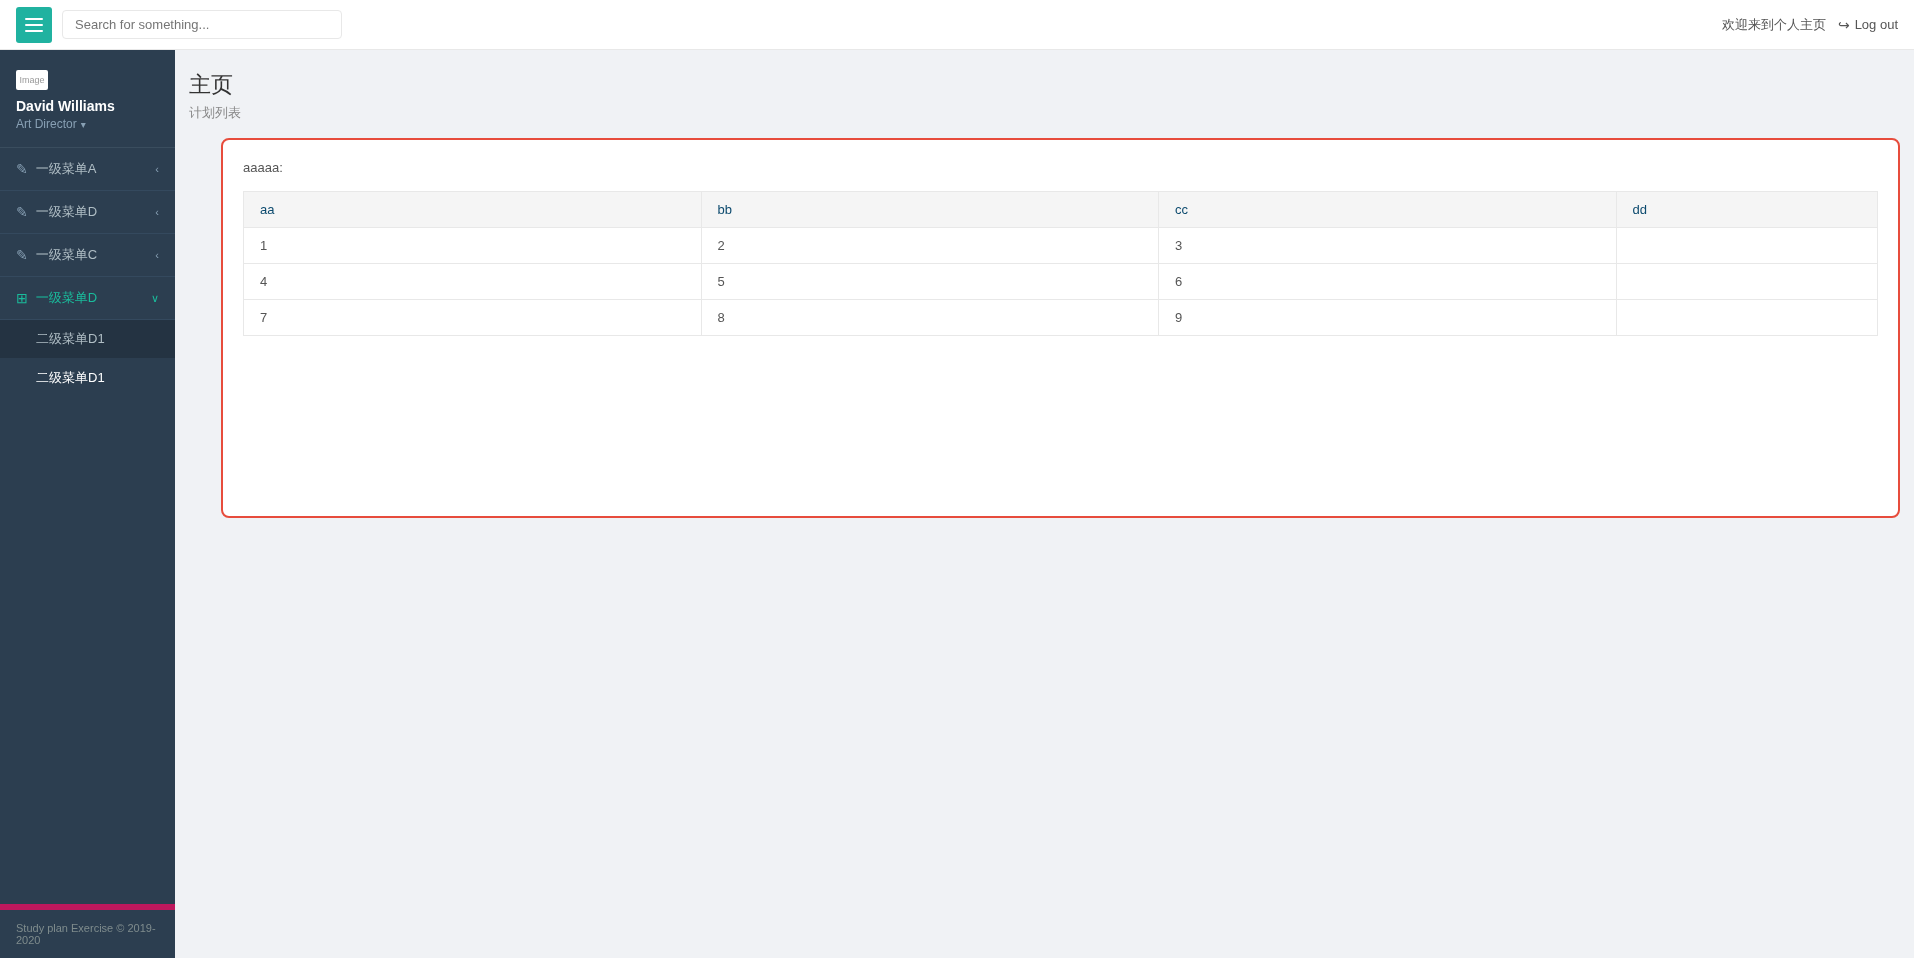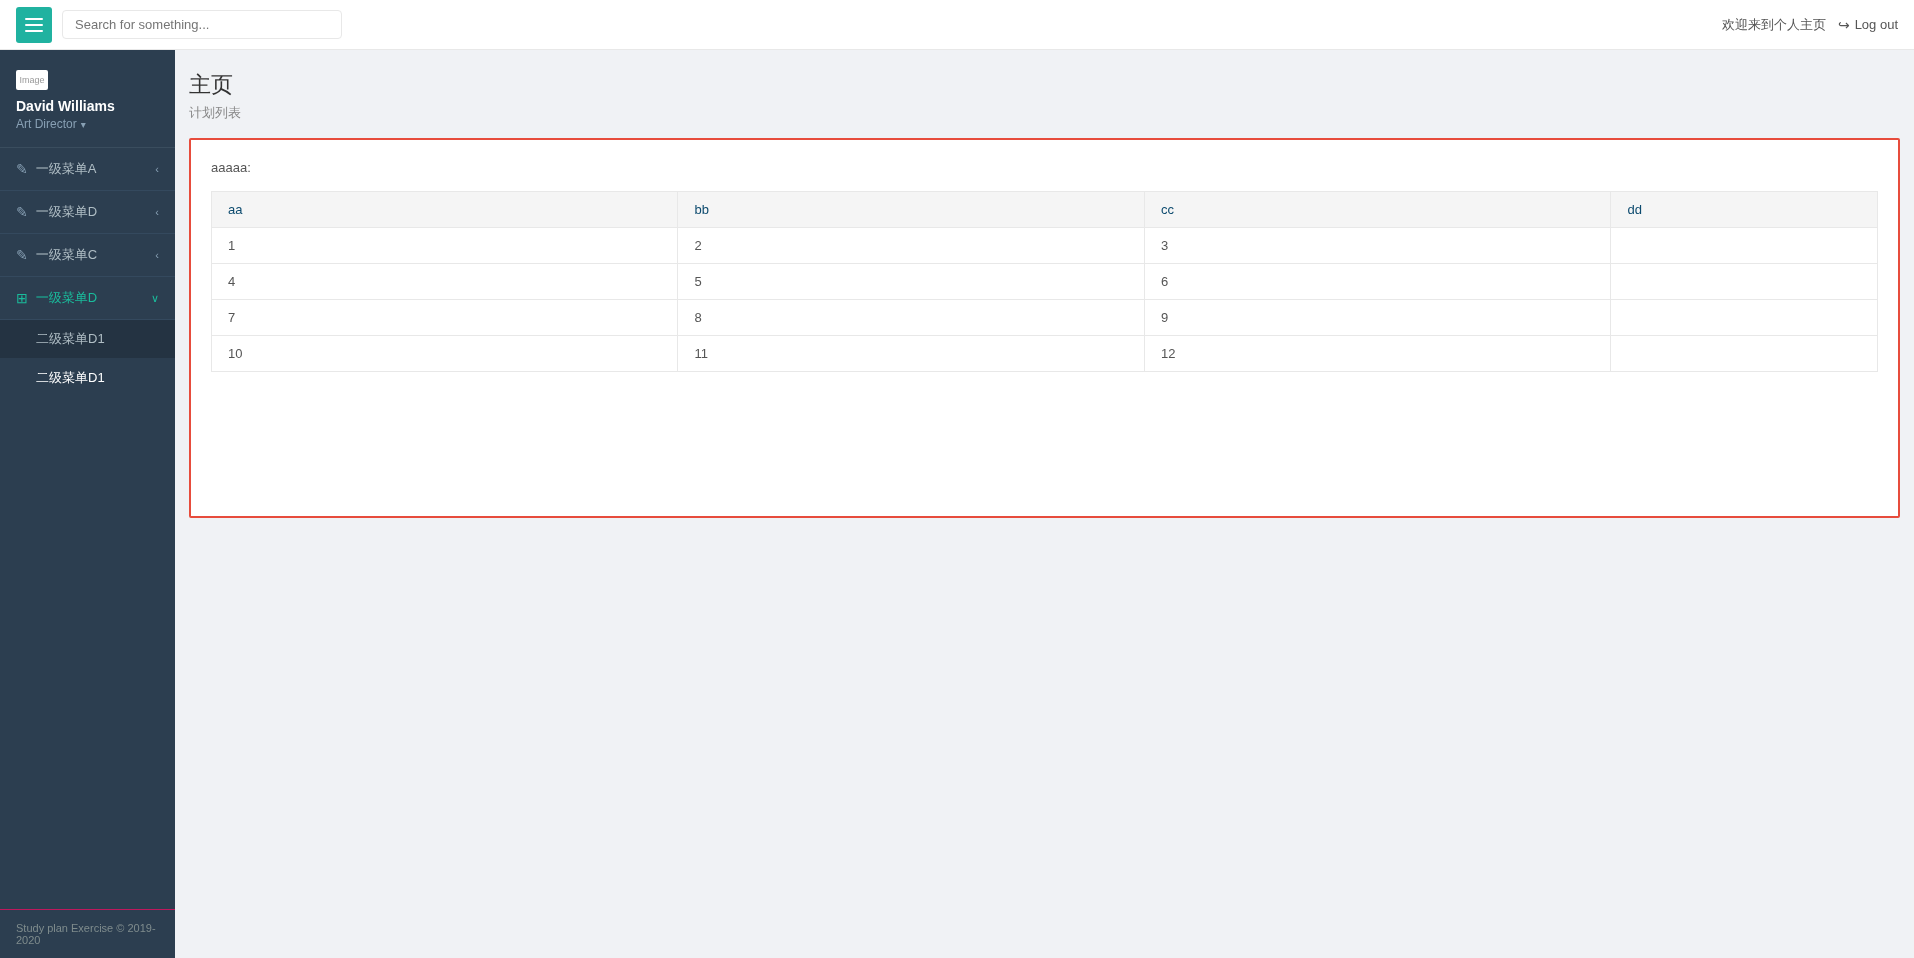--- a/index.html
+++ b/index.html
@@ -161,21 +161,21 @@
       cursor: pointer;
       font-size: 13px;
       border-bottom: 1px solid #2c3e50;
     }
     .sidebar-subitem.active2 { color: #fff; background: #2c3e50; }
 
     .sidebar-footer {
       padding: 12px 16px;
       font-size: 11px;
       color: #7f8c8d;
-      border-top: 1px solid #be185d;
+      border-top: 6px solid #be185d;
     }
 
     
     .main-content {
       flex: 1;
       overflow-y: auto;
       padding: 20px 14px;
     }
     .page-title {
       font-size: 22px;
@@ -186,24 +186,25 @@
     .page-subtitle {
       font-size: 13px;
       color: #888;
       margin-bottom: 16px;
     }
 
     
     .red-container {
       border: 2px solid #e74c3c;
       background: #fff;
-      border-radius: 2px;
+      border-radius: 8px;
       padding: 20px;
       min-height: 380px;
       margin-bottom: 16px;
+      margin-left: 32px;
     }
     .section-label {
       font-size: 13px;
       color: #555;
       margin-bottom: 16px;
     }
 
     
     .data-table {
       width: 100%;
@@ -331,24 +332,18 @@
               <td>5</td>
               <td>6</td>
               <td></td>
             </tr>
             <tr>
               <td>7</td>
               <td>8</td>
               <td>9</td>
               <td></td>
             </tr>
-            <tr>
-              <td>10</td>
-              <td>11</td>
-              <td>12</td>
-              <td></td>
-            </tr>
           </tbody>
       </table>
     </div>
   </div>
 
 </div>
 
 </body></html>

